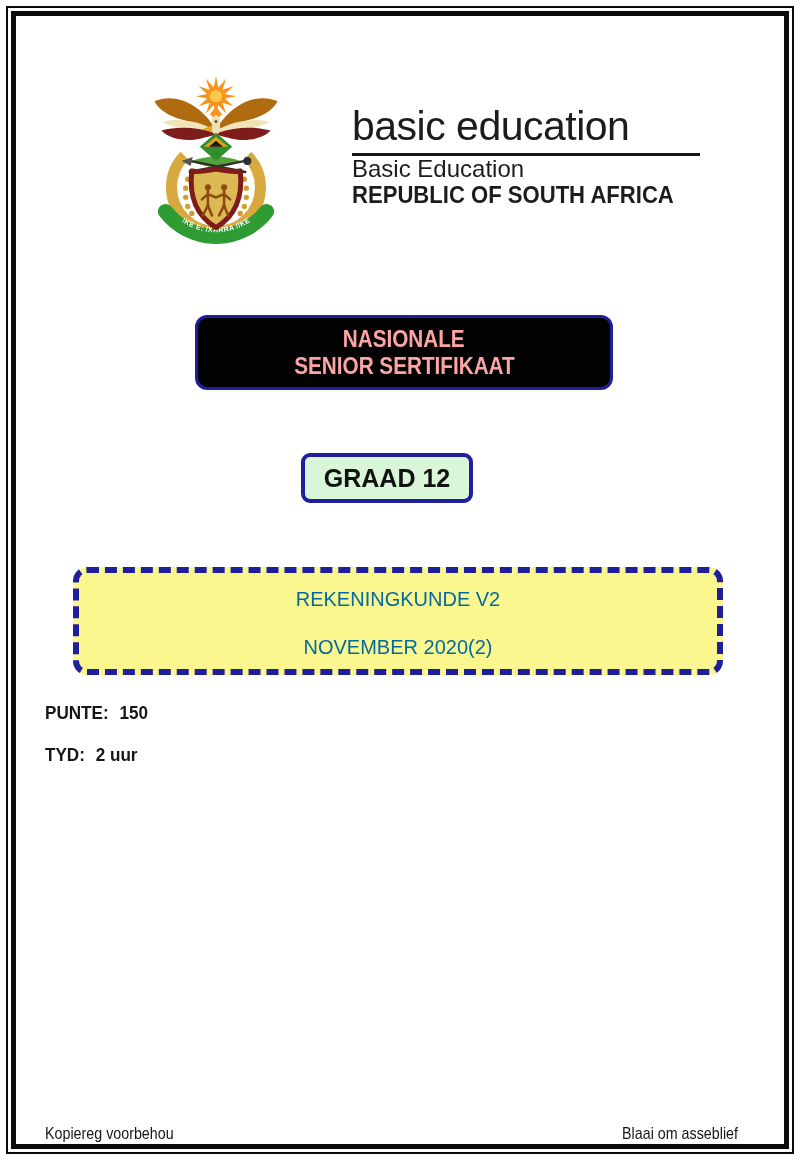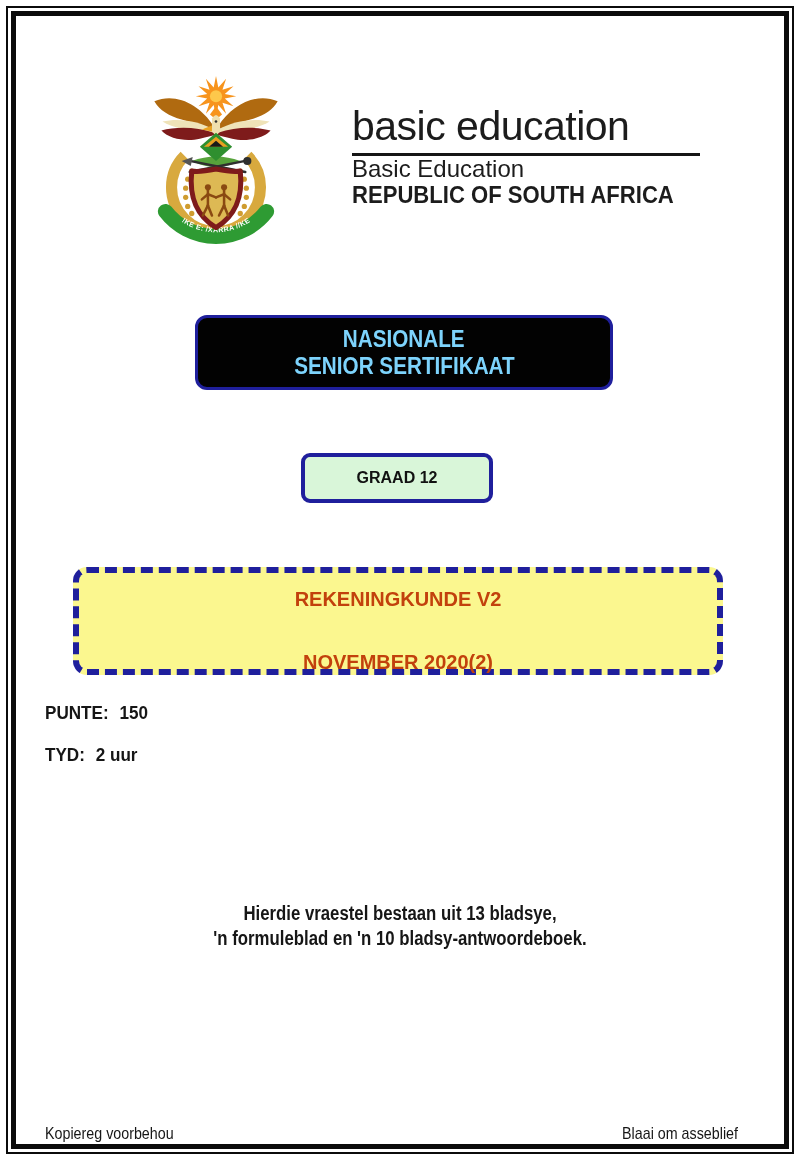--- a/index.html
+++ b/index.html
@@ -20,39 +20,39 @@
   .wordmark-rule { width:348px; height:3px; background:#161616; margin-top:5px; }
   .dept-line { font-size:24px; line-height:26px; color:#1c1c1c; }
   .dept-first { margin-top:9px; }
   .dept-country { font-weight:bold; transform:scaleX(0.92); transform-origin:left center; white-space:nowrap; }
 
   
   .nsc-box {
     position:absolute; left:195px; top:315px; width:418px; height:75px; box-sizing:border-box;
     background:#020202; border:3px solid #1F1F9C; border-radius:12px;
     display:flex; flex-direction:column; justify-content:center; align-items:center;
-    color:#7dd3fc; font-weight:bold; font-size:23px; line-height:27px;
+    color:#fca5a5; font-weight:bold; font-size:23px; line-height:27px;
   }
   .nsc-box .cond { transform:scaleX(0.9); white-space:nowrap; }
 
   
   .grade-box {
-    position:absolute; left:301px; top:453px; width:192px; height:50px; box-sizing:border-box;
+    position:absolute; left:301px; top:453px; width:172px; height:50px; box-sizing:border-box;
     background:#D9F6D9; border:4px solid #1F1F9C; border-radius:9px;
     display:flex; align-items:center; justify-content:center;
-    font-weight:bold; font-size:16px; color:#111;
+    font-weight:bold; font-size:25px; color:#111;
   }
 
   
   .subject-box {
     position:absolute; left:73px; top:567px; width:650px; height:108px; box-sizing:border-box;
     background:#FBF78F; border:6px dashed #1F1F9C; border-radius:14px;
-    text-align:center; font-weight:bold; font-size:20px; color:#c2410c; padding-top:15px;
+    text-align:center; font-weight:normal; font-size:20px; color:#0369a1; padding-top:15px;
   }
-  .subject-line2 { margin-top:40px; }
+  .subject-line2 { margin-top:25px; }
 
   
   .marks-line, .time-line {
     position:absolute; left:45px; font-weight:bold; font-size:19px; white-space:nowrap;
     transform:scaleX(0.9); transform-origin:left center;
   }
   .marks-line { top:702px; }
   .time-line  { top:744px; }
   .detail-value { margin-left:12px; }
 
@@ -173,20 +173,16 @@
     <div class="subject-line2">NOVEMBER 2020(2)</div>
   </div>
 
   <div class="marks-line">
     <span>PUNTE:</span><span class="detail-value">150</span>
   </div>
   <div class="time-line">
     <span>TYD:</span><span class="detail-value">2 uur</span>
   </div>
 
-  <div class="note">
-    <div>Hierdie vraestel bestaan uit 13 bladsye,</div>
-    <div>'n formuleblad en 'n 10 bladsy-antwoordeboek.</div>
-  </div>
 
   <div class="footer-left">Kopiereg voorbehou</div>
   <div class="footer-right">Blaai om asseblief</div>
 </div>
 
 </body></html>

